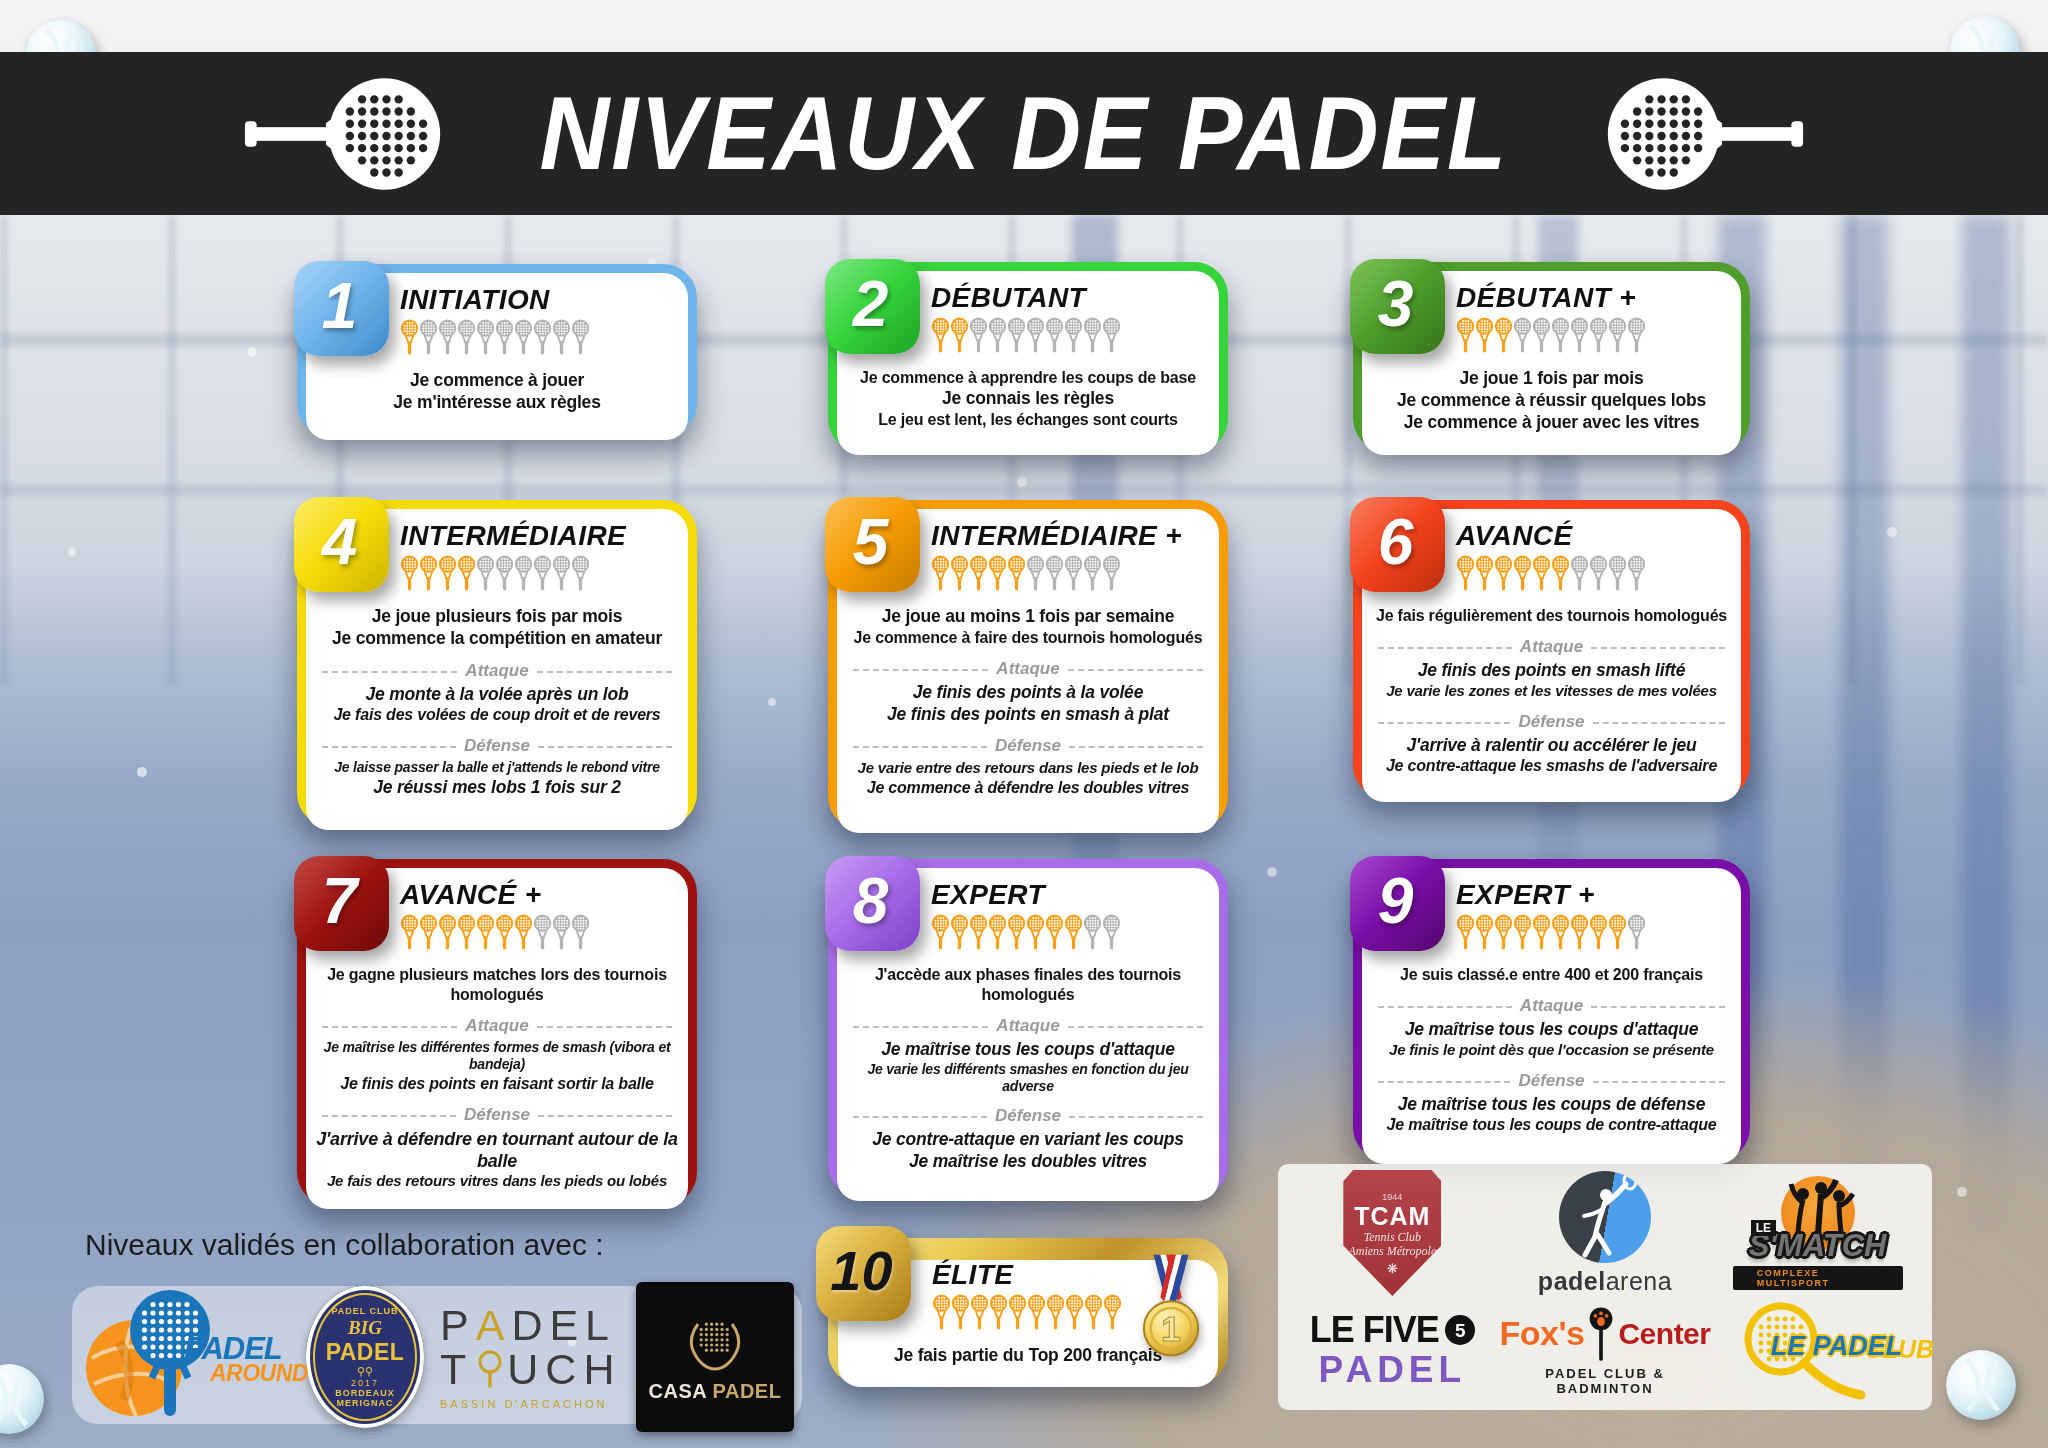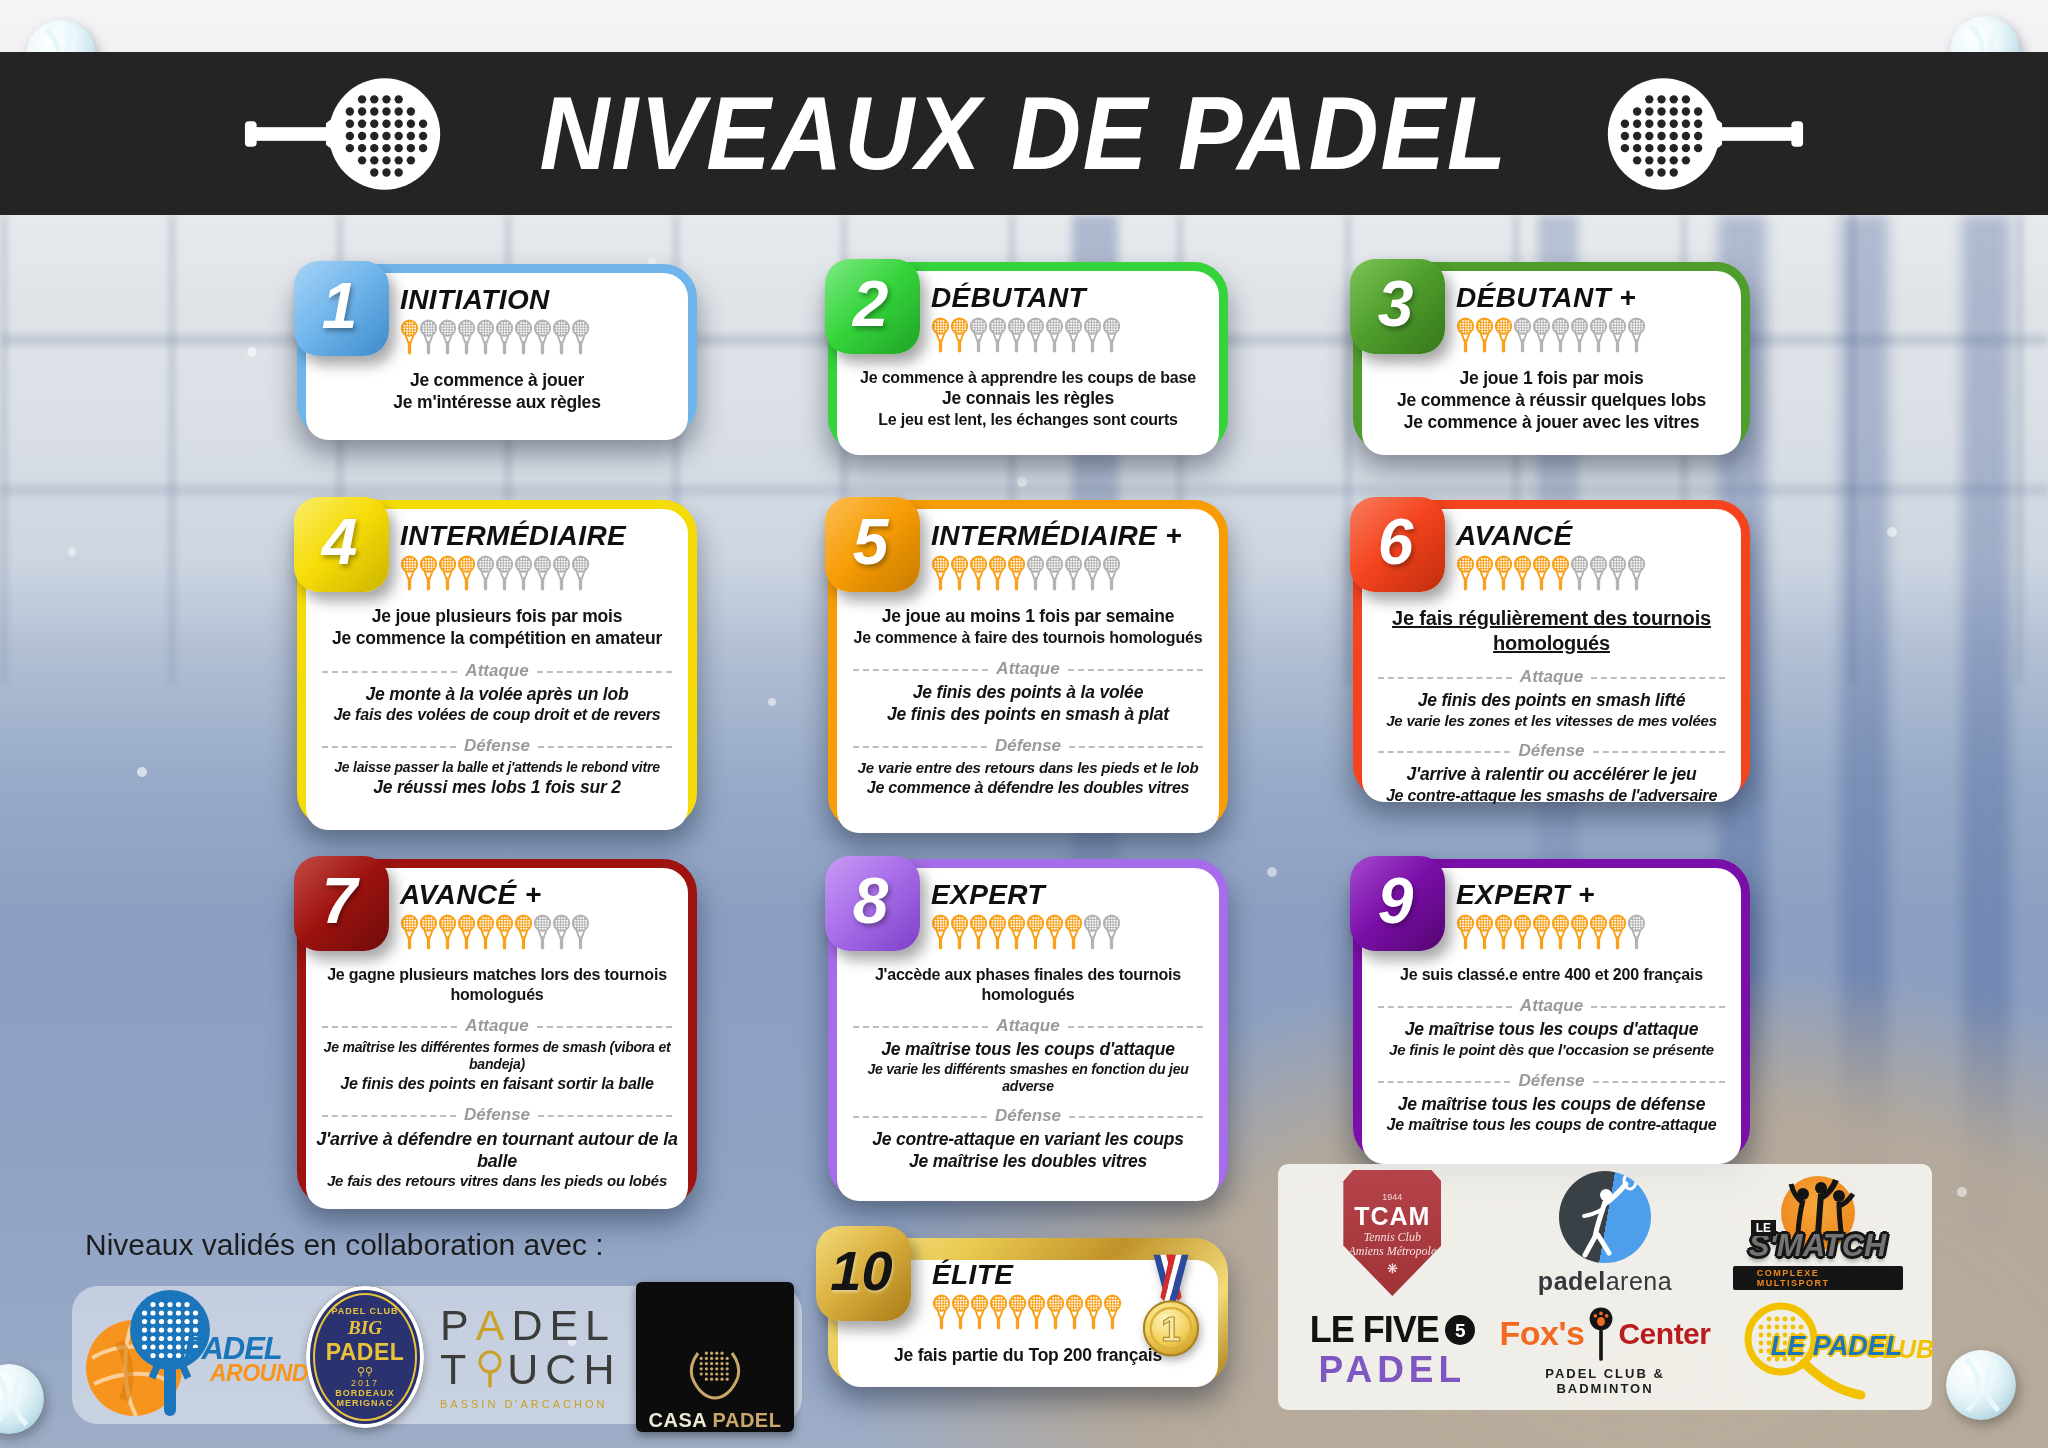--- a/index.html
+++ b/index.html
@@ -106,21 +106,21 @@
   .lg-bp .yr{font-size:9px;margin-top:1px;letter-spacing:2px;}
   .lg-bp .rk2{font-size:11px;line-height:1;}
   
   .lg-pt{width:182px;height:150px;margin-left:16px;flex-direction:column;align-items:flex-start;}
   .lg-pt .l1,.lg-pt .l2{display:flex;align-items:center;font-weight:300;font-size:43px;
     letter-spacing:7px;color:#3C3C3B;line-height:1.02;}
   .lg-pt .goldA{color:#C9A227;}
   .lg-pt .sub{font-size:11px;letter-spacing:3px;color:#C9A227;margin-top:7px;font-weight:400;}
   
   .lg-cp{width:158px;height:150px;background:#0c0c0c;border-radius:6px;margin-left:14px;
-    flex-direction:column;box-shadow:0 4px 10px rgba(0,0,0,.4);justify-content:flex-end;}
+    flex-direction:column;box-shadow:0 4px 10px rgba(0,0,0,.4);}
   .lg-cp .nm{font-weight:900;font-size:20px;letter-spacing:.5px;margin-top:4px;}
   .lg-cp .nm .w{color:#efe8d6;} .lg-cp .nm .g{color:#C9A86A;}
   
   .partners{position:absolute;left:1278px;top:1164px;width:654px;height:246px;
     background:rgba(252,252,249,.82);border-radius:10px;display:grid;
     grid-template-columns:1fr 1fr 1fr;grid-template-rows:1fr 1fr;place-items:center;
     padding:6px 8px;box-sizing:border-box;}
   .lg-tcam{width:98px;height:126px;background:linear-gradient(180deg,#b5444a,#a03238);
     clip-path:polygon(10% 0,90% 0,100% 9%,100% 60%,50% 100%,0 60%,0 9%);
     flex-direction:column;color:#fff;text-align:center;}
@@ -590,21 +590,21 @@
               </svg>
               <svg viewBox="0 0 20 40" class="rk-off">
                 <use href="#rk"></use>
               </svg>
               <svg viewBox="0 0 20 40" class="rk-off">
                 <use href="#rk"></use>
               </svg>
             </div>
           </div>
           <div class="card-main">
-            <div style="font-size: 20px; text-decoration: underline;">Je fais régulièrement des tournois homologués</div>
+            <div style="font-size: 16px;">Je fais régulièrement des tournois homologués</div>
           </div>
           <div class="divider">
             <span>Attaque</span>
           </div>
           <div class="card-sec">
             <div style="font-size: 17.5px;">Je finis des points en smash lifté</div>
             <div style="font-size: 15px;">Je varie les zones et les vitesses de mes volées</div>
           </div>
           <div class="divider">
             <span>Défense</span>

